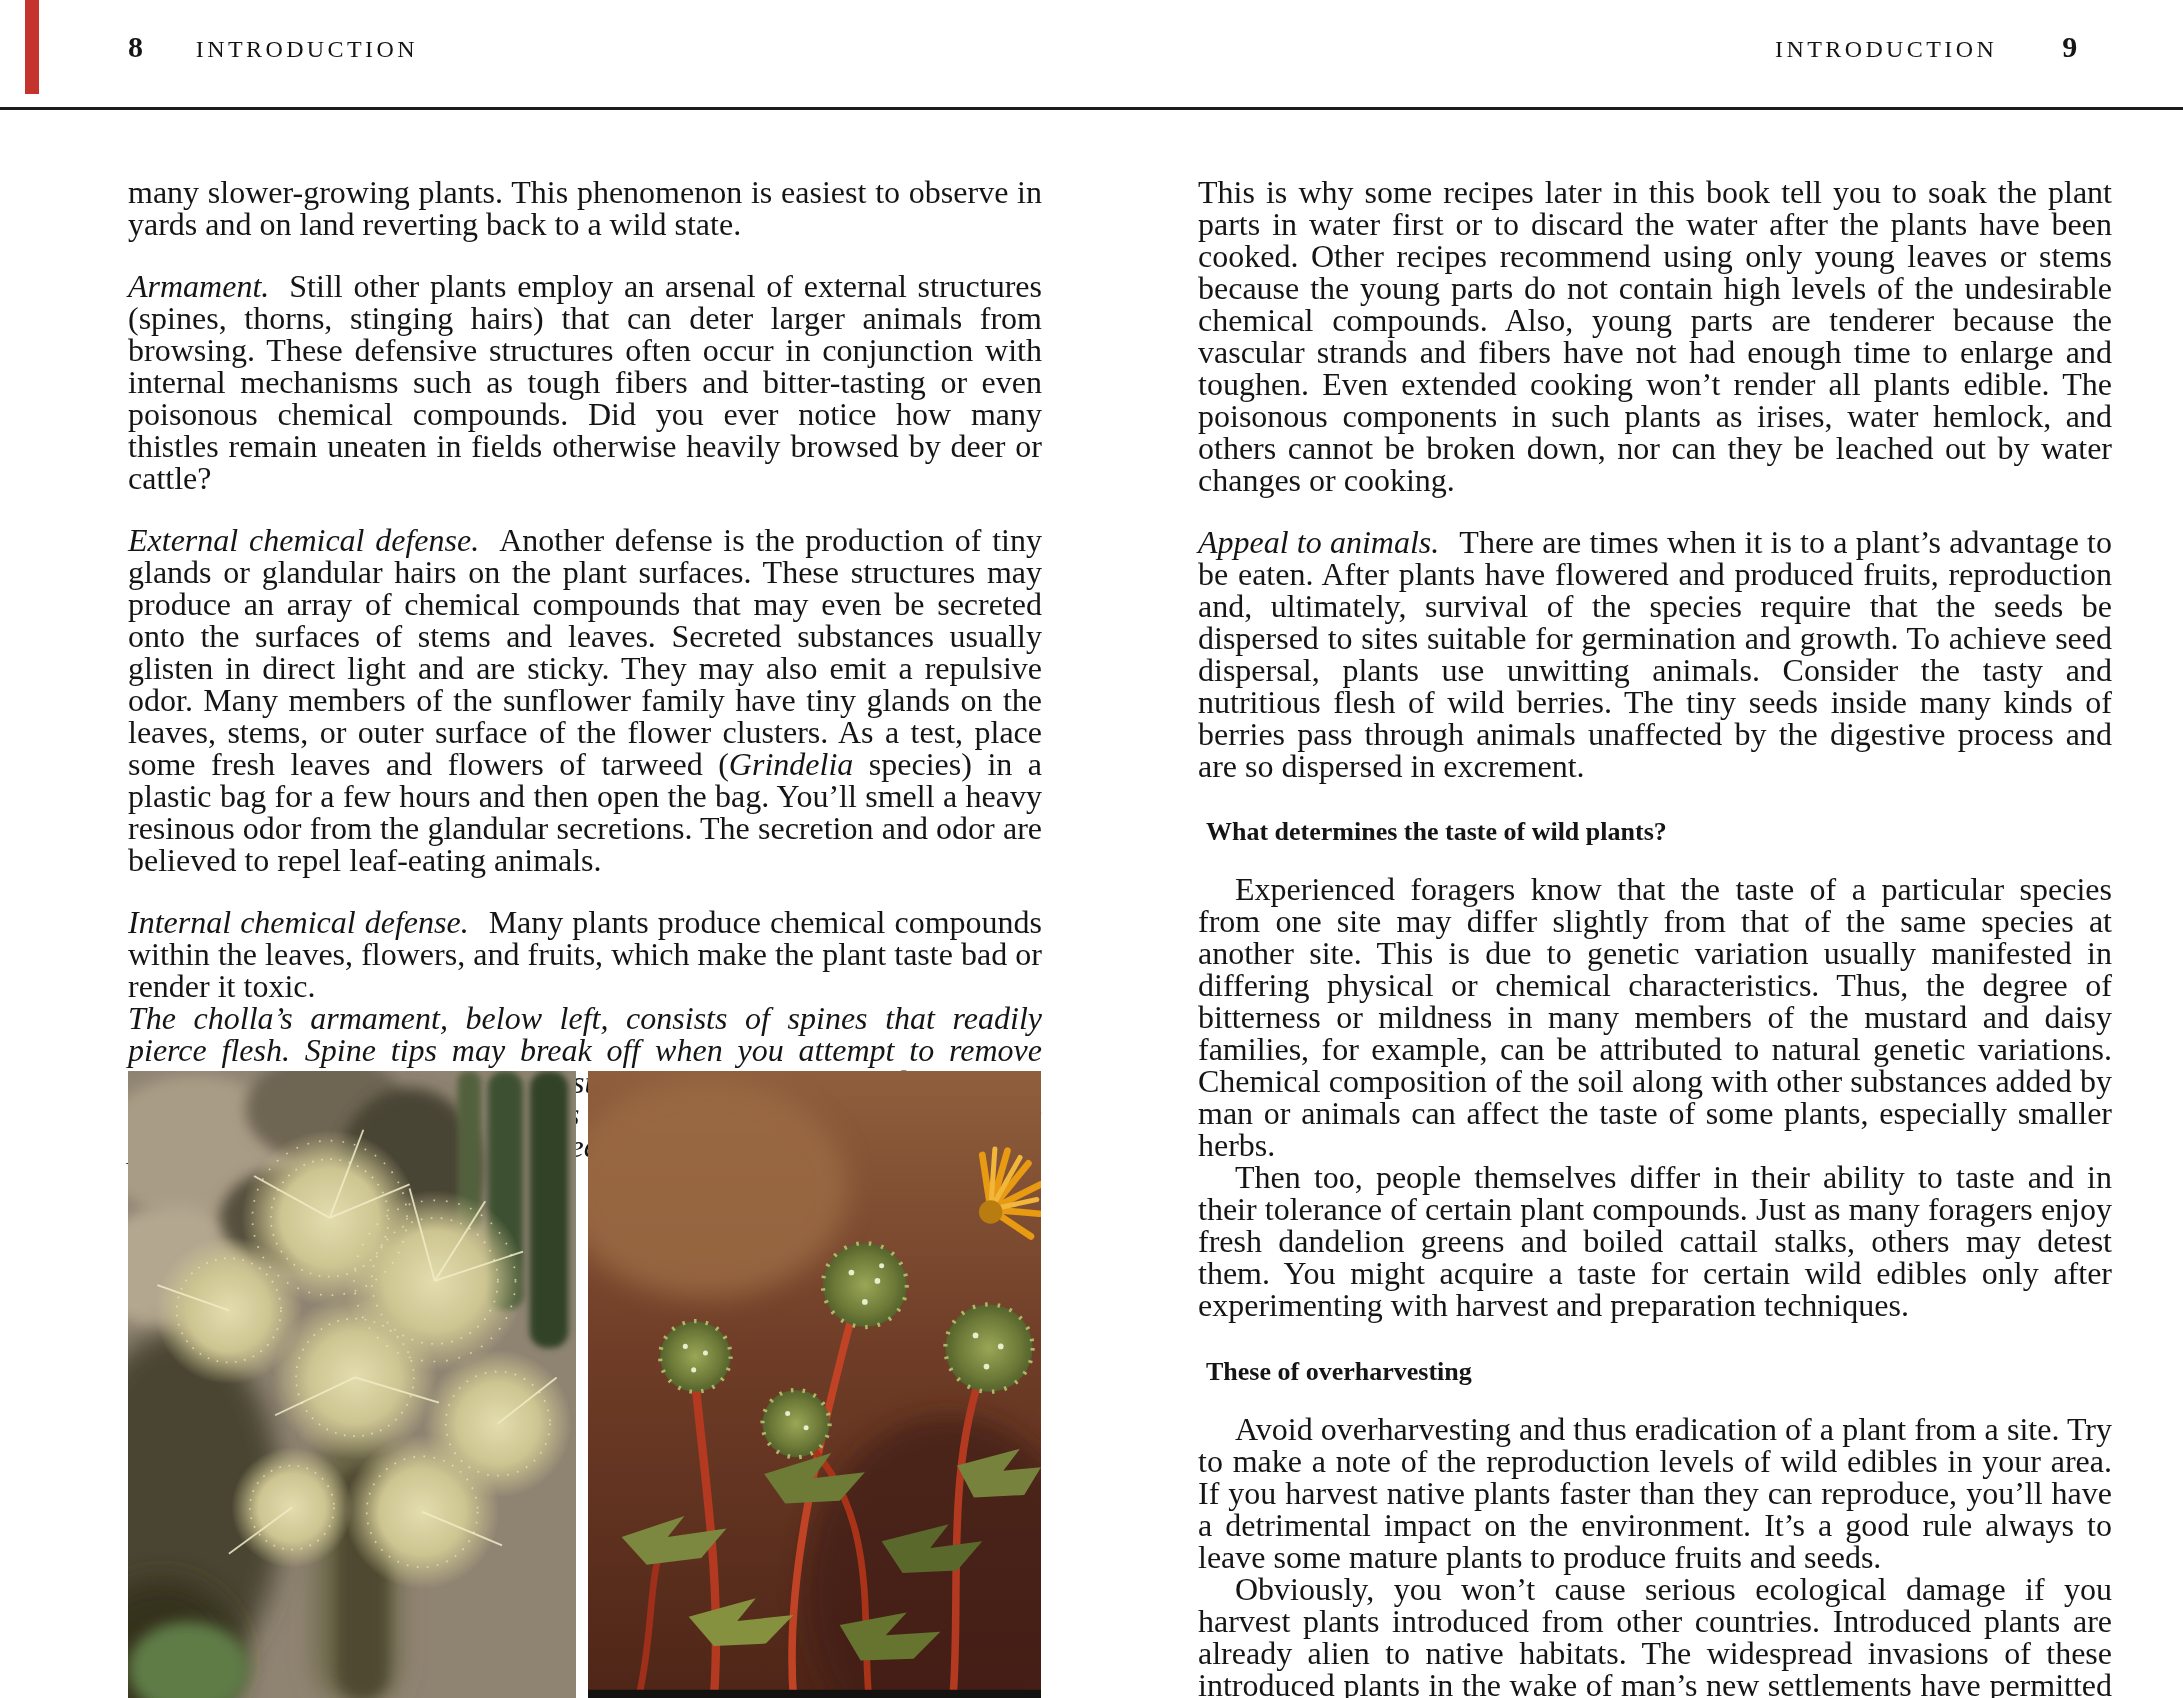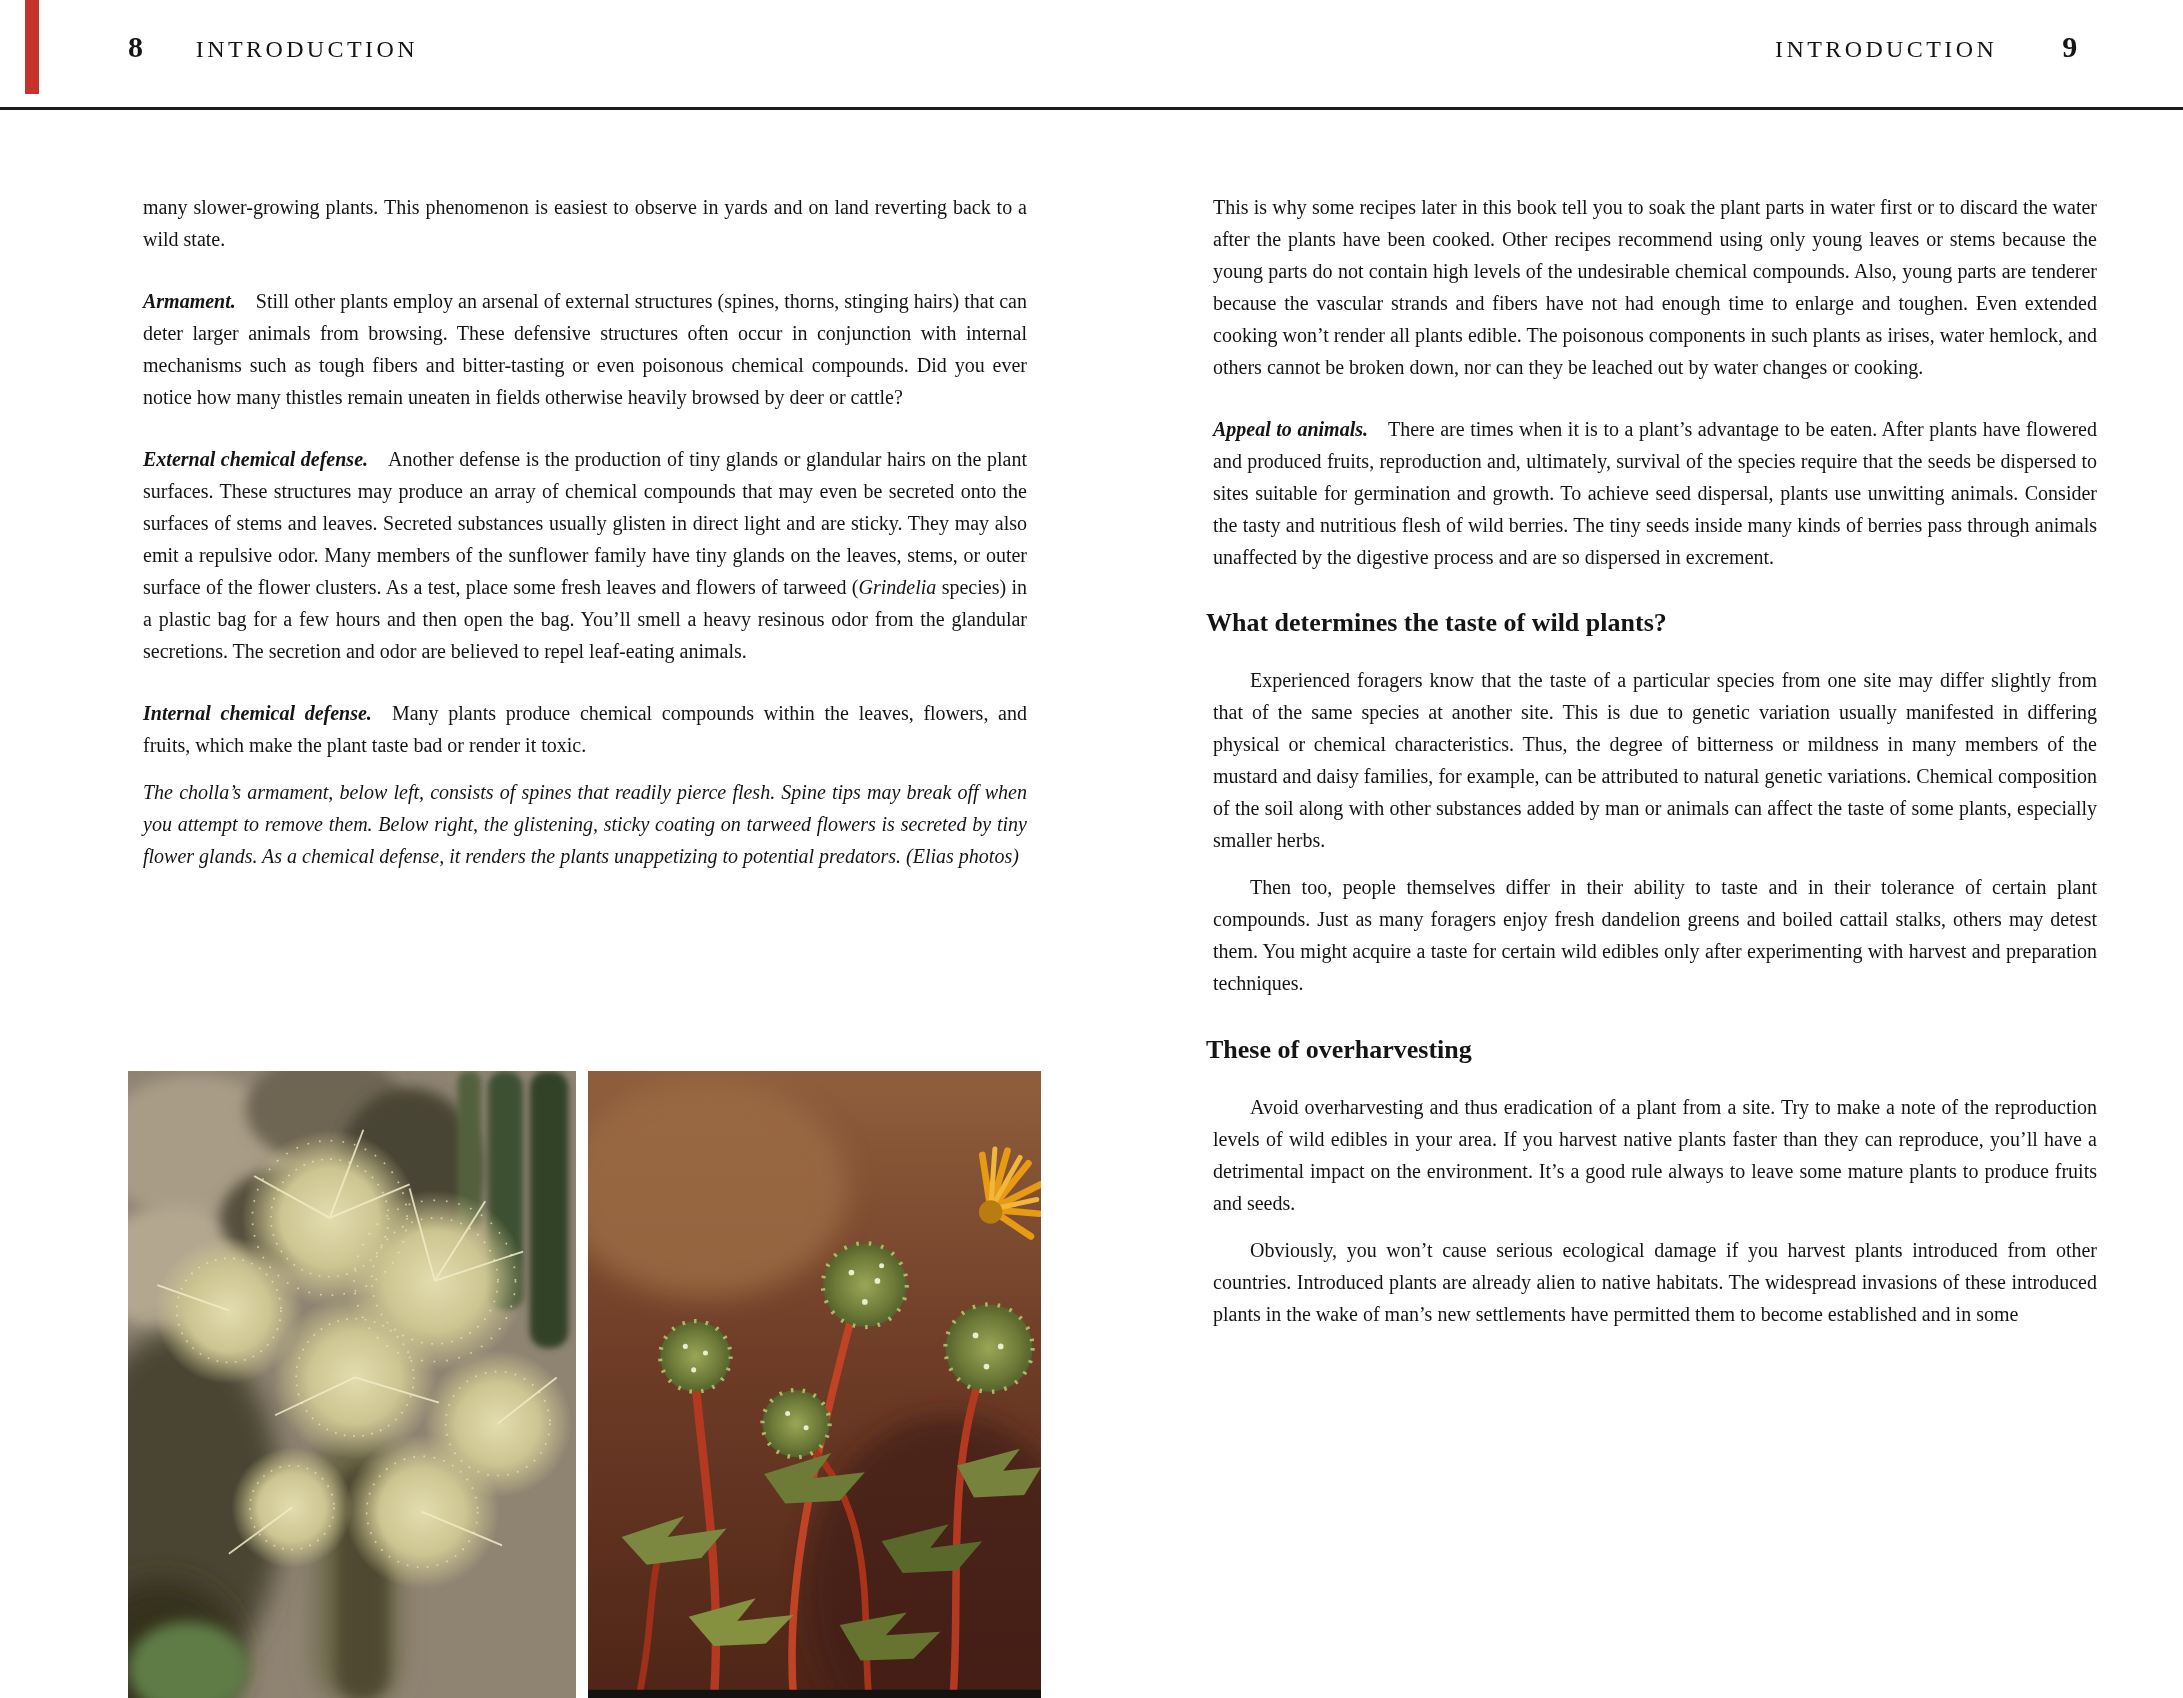--- a/index.html
+++ b/index.html
@@ -19,26 +19,26 @@
   .pagenum{font-size:30px;font-weight:600;letter-spacing:0.8px;}
   .runhead{font-size:24px;letter-spacing:3.4px;}
   .header-left .runhead{margin-left:52px;}
   .header-right .pagenum{margin-left:65px;}
 
   .col{position:absolute;top:176px;}
   .col-left{left:128px;width:914px;}
   .col-right{left:1198px;width:914px;}
 
   p.body{
-    font-size:20px;line-height:32px;
-    text-align:justify;margin:15px;
+    font-size:32px;line-height:32px;
+    text-align:justify;margin:0;
     text-rendering:optimizeLegibility;
   }
   p.gap{margin-top:30px;}
-  .runin{font-weight:bold;font-style:italic;margin-right:20px;}
+  .runin{font-weight:normal;font-style:italic;margin-right:20px;}
   .ind{text-indent:37px;}
   .caption{
     font-style:italic;font-size:23.5px;line-height:30px;
     margin-top:35px;text-align:justify;
   }
   h2.secthead{
     font-size:26px;font-weight:bold;margin:35px 0 25px 8px;line-height:32px;
   }
   h2.first-gap{margin-top:34px;}
   .species{font-style:italic;}

